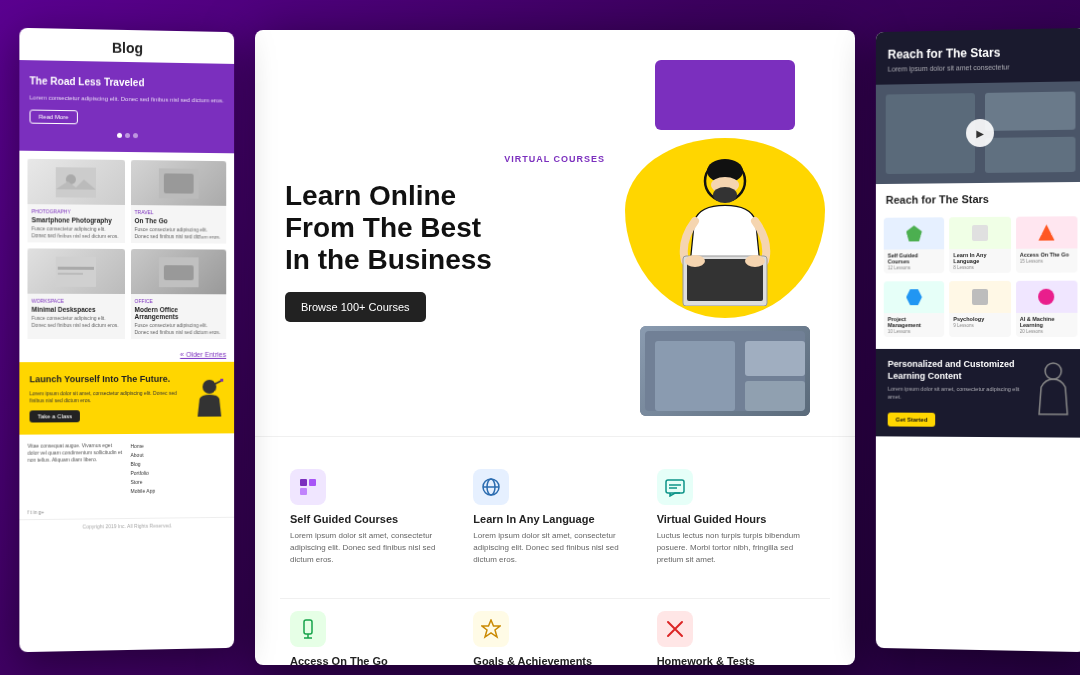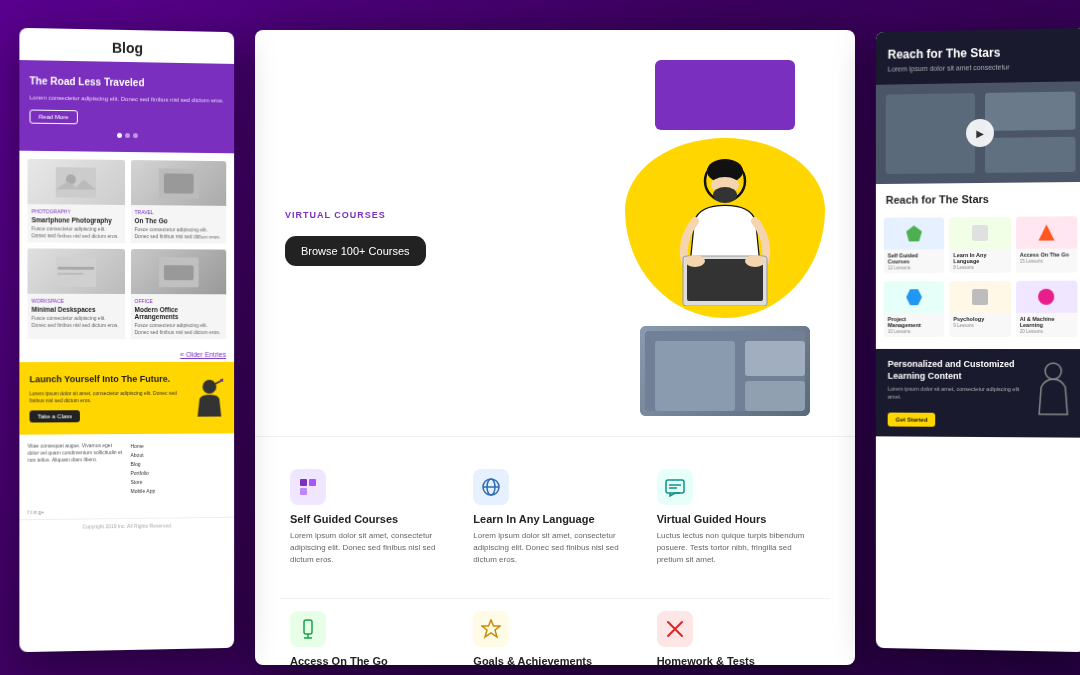--- a/index.html
+++ b/index.html
@@ -274,36 +274,37 @@
       flex: 1;
     }
 
     .cp-virtual-label {
       font-size: 9px;
       color: #7b2fbe;
       text-transform: uppercase;
       letter-spacing: 1px;
       font-weight: 600;
       margin-bottom: 16px;
+      text-align: right;
     }
 
     .cp-hero-title {
       font-size: 28px;
       font-weight: 900;
       color: #111;
       line-height: 1.15;
       margin-bottom: 16px;
     }
 
     .cp-hero-btn {
       background: #222;
       color: #fff;
       font-size: 11px;
       padding: 9px 16px;
-      border-radius: 11px;
+      border-radius: 5px;
       display: inline-block;
       cursor: pointer;
       border: none;
     }
 
     .cp-hero-illustration {
       width: 200px;
       height: 180px;
       background: #ffd600;
       border-radius: 50% 50% 50% 50% / 40% 40% 60% 60%;
@@ -686,20 +687,25 @@
         <div class="lp-social">f t in g+</div>
         <div class="lp-footer">Copyright 2019 Inc. All Rights Reserved.</div>
       </div>
     </div>
 
     <div class="center-panel">
 
       <div class="cp-hero">
         <div class="cp-hero-left">
           <div class="cp-virtual-label">VIRTUAL COURSES</div>
+          <div class="cp-hero-title">
+            <span>Learn Online</span><br>
+            <span>From The Best</span><br>
+            <span>In the Business</span>
+          </div>
           <button class="cp-hero-btn">Browse 100+ Courses</button>
         </div>
 
         <div class="cp-hero-right">
           <div style="display: flex; flex-direction: column; gap: 8px; align-items: center;">
             <div class="cp-purple-box"></div>
             <div class="cp-hero-illustration">
 
               <svg class="person-svg" viewBox="0 0 120 155">
 
@@ -767,21 +773,21 @@
         <div class="cp-feature">
           <div class="cp-feature-icon icon-teal">
             <svg width="20" height="20" viewBox="0 0 20 20">
                 <rect x="1" y="3" width="18" height="13" rx="2" fill="none" stroke="#0d9488" stroke-width="1.5"></rect>
                 <path d="M5 16 L5 19 L10 16 L15 16" stroke="#0d9488" stroke-width="1.5" fill="none"></path>
                 <line x1="4" y1="8" x2="16" y2="8" stroke="#0d9488" stroke-width="1.5"></line>
                 <line x1="4" y1="11" x2="12" y2="11" stroke="#0d9488" stroke-width="1.5"></line>
               </svg>
           </div>
           <div class="cp-feature-title">Virtual Guided Hours</div>
-          <div class="cp-feature-text">Luctus lectus non quique turpis bibendum posuere. Tests tortor nibh, fringilla sed pretium sit amet.</div>
+          <div class="cp-feature-text">Luctus lectus non turpis turpis bibendum posuere. Morbi tortor nibh, fringilla sed pretium sit amet.</div>
         </div>
       </div>
 
       <div class="cp-features-row2">
         <div class="cp-feature">
           <div class="cp-feature-icon icon-green">
             <svg width="20" height="20" viewBox="0 0 20 20">
                 <rect x="6" y="1" width="8" height="14" rx="2" fill="none" stroke="#16a34a" stroke-width="1.5"></rect>
                 <line x1="10" y1="15" x2="10" y2="19" stroke="#16a34a" stroke-width="1.5"></line>
                 <line x1="6" y1="19" x2="14" y2="19" stroke="#16a34a" stroke-width="1.5"></line>

